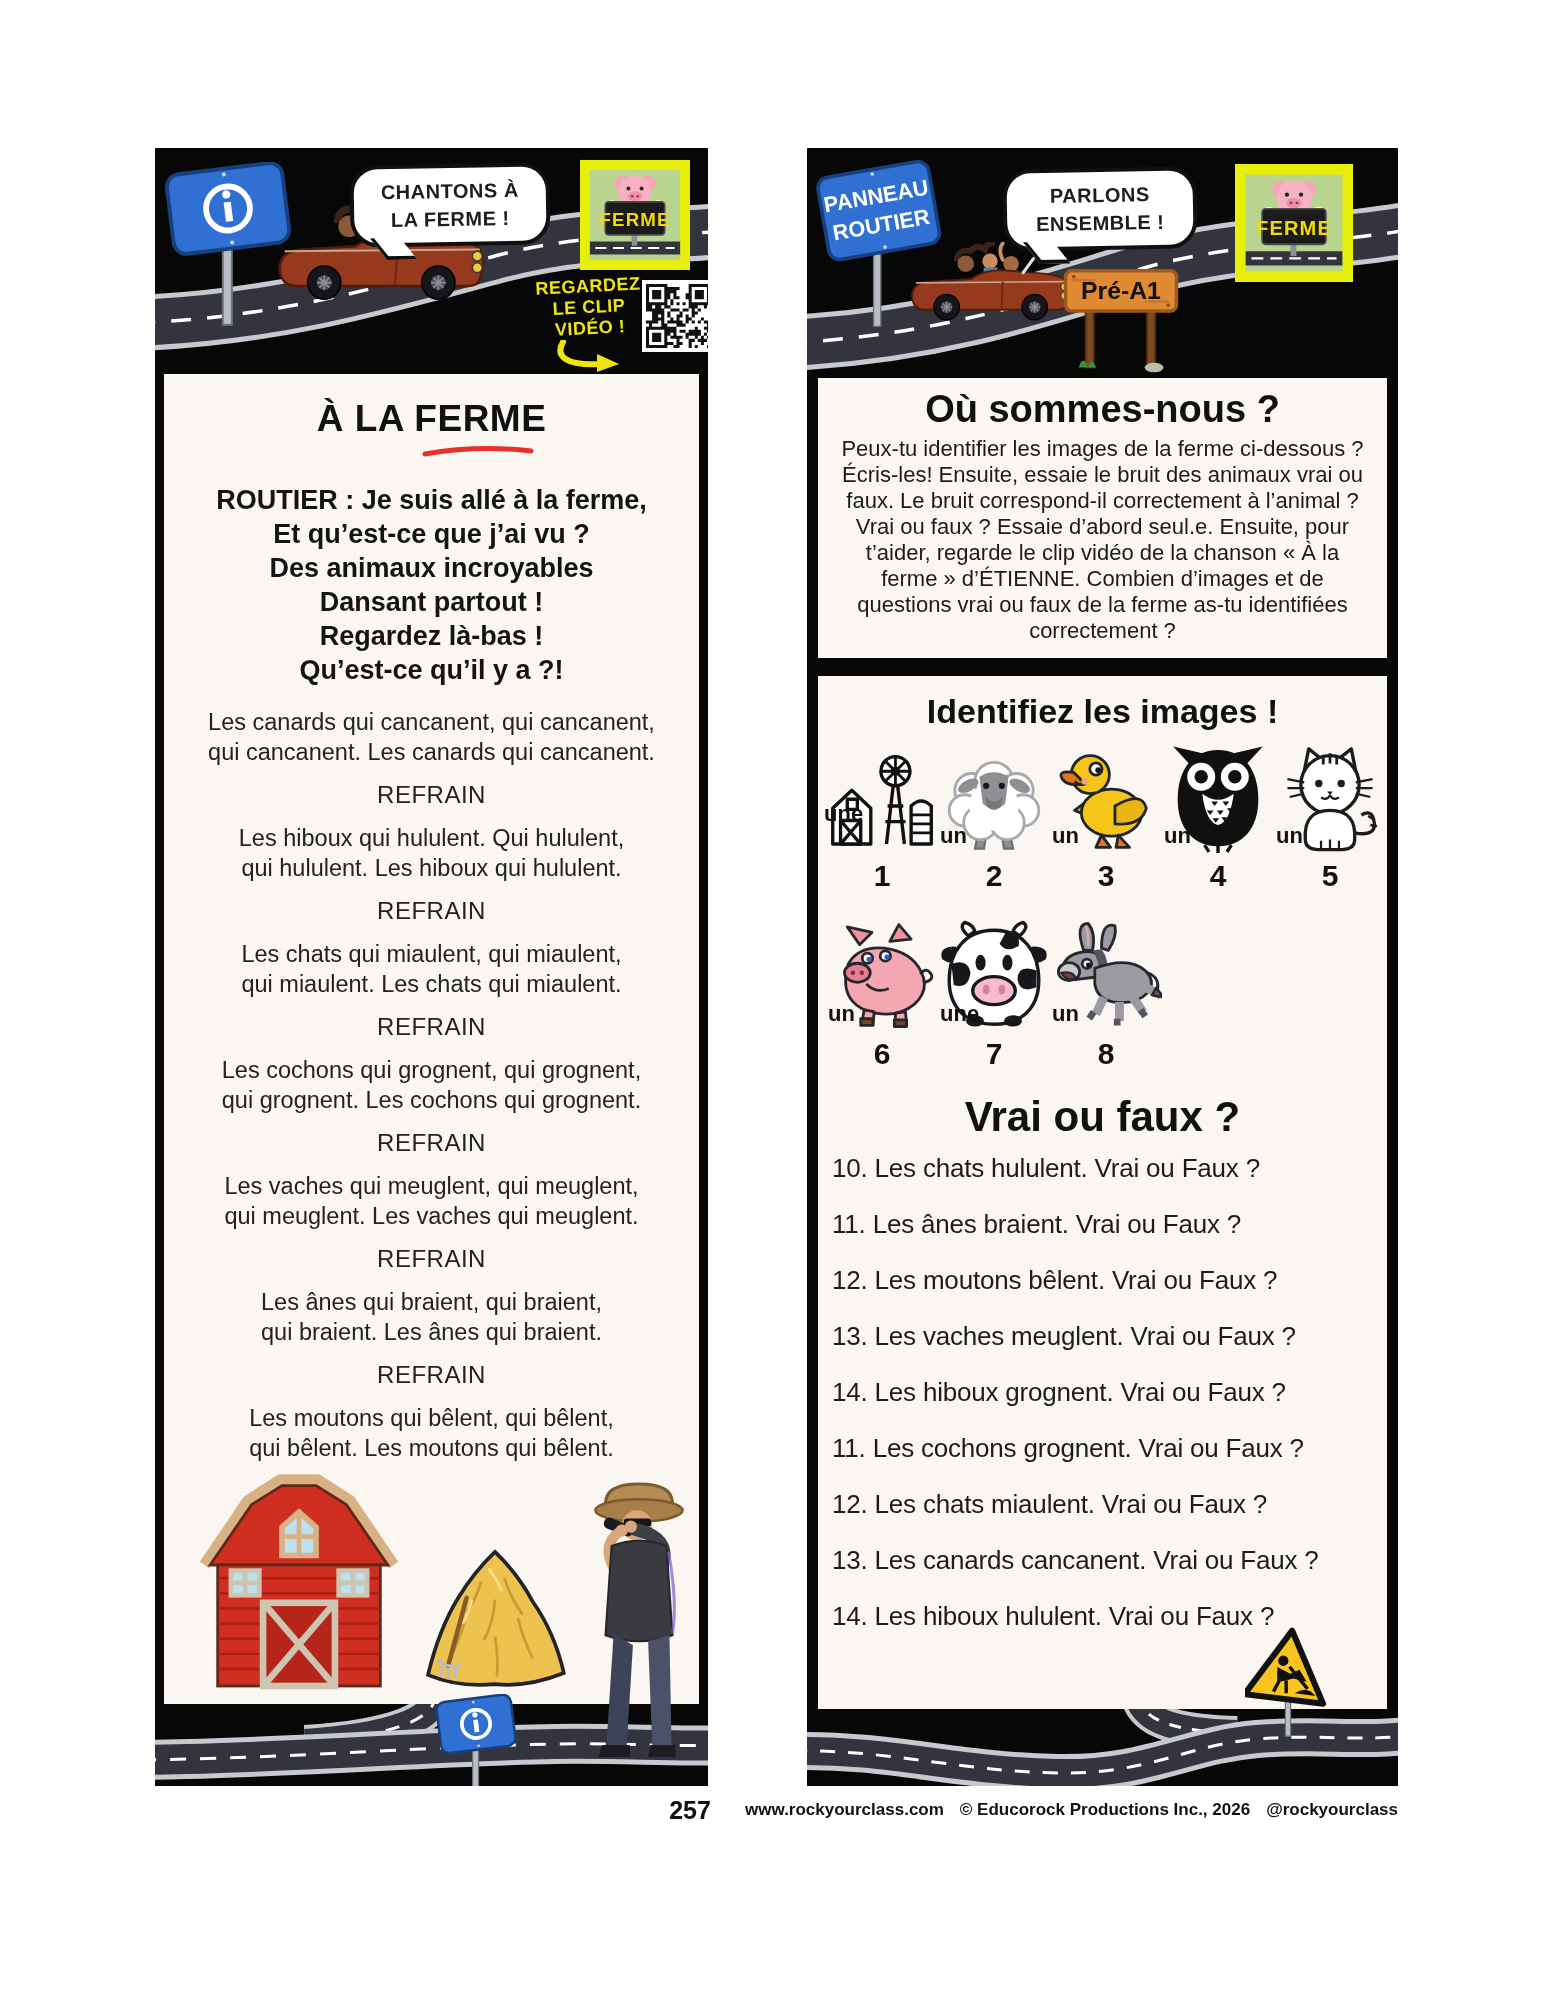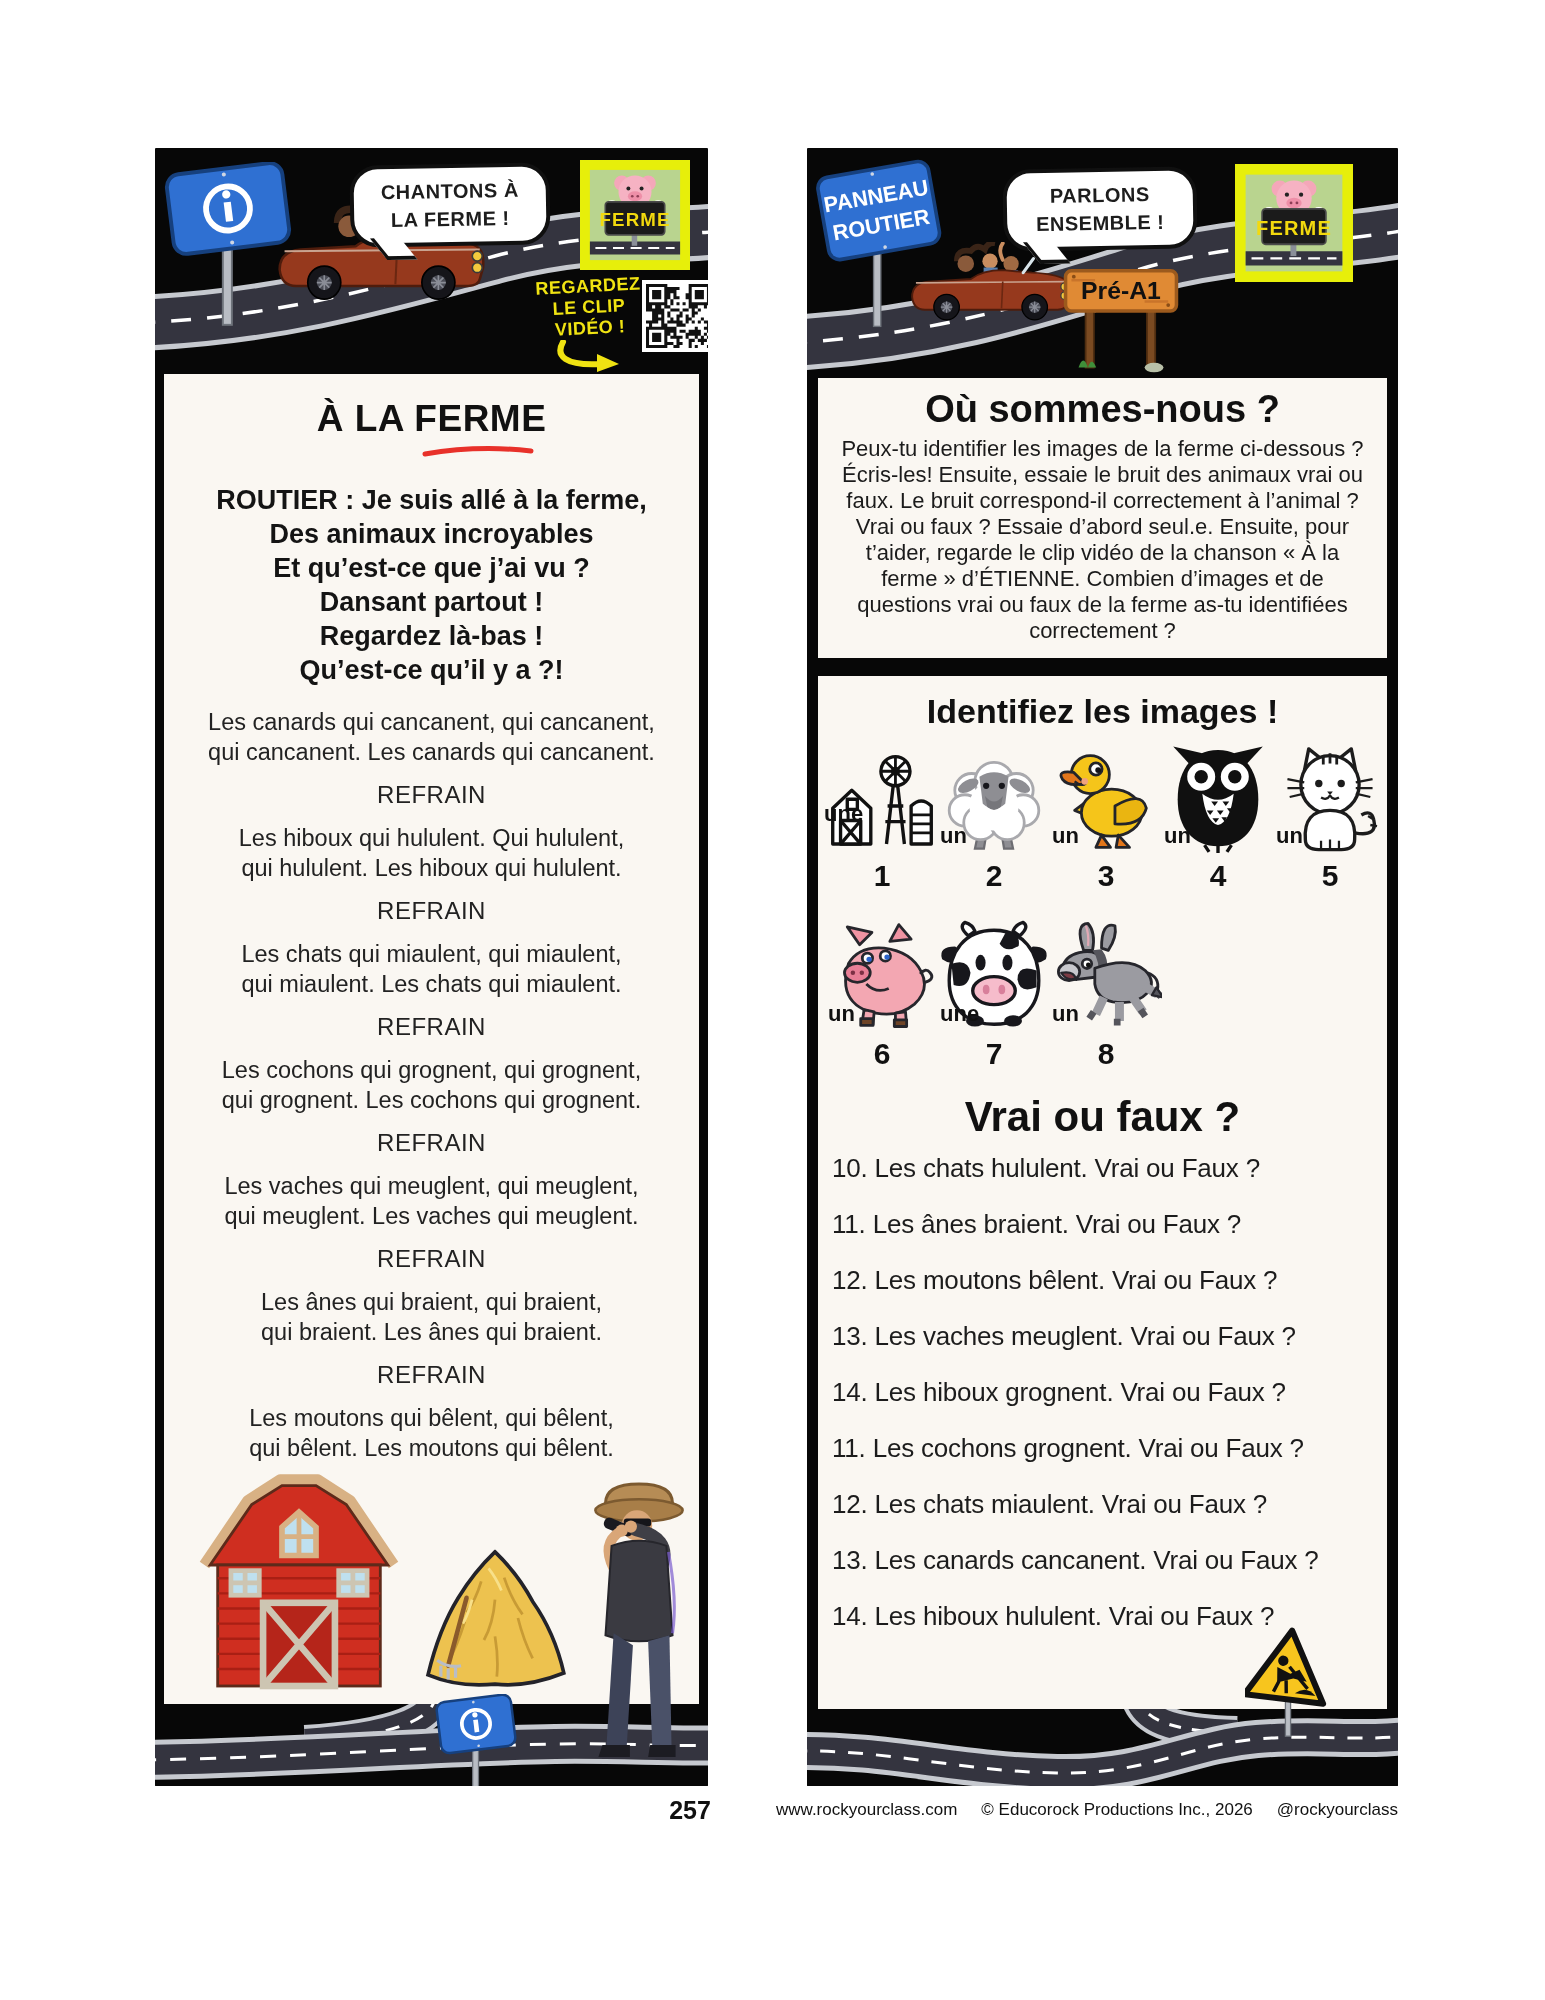--- a/index.html
+++ b/index.html
@@ -48,22 +48,22 @@
   .vrai-title{margin:22px 0 12px;text-align:center;font-size:42px;font-weight:800;color:#111;}
   .q-list{padding:0 14px;text-align:left;}
   .q{font-size:26px;margin-bottom:25px;color:#1c1c1c;letter-spacing:-.2px;}
 
   
   .p-footer{position:absolute;left:0;right:0;bottom:0;background:#070707;overflow:visible;z-index:2;}
   .lf{height:82px;} .rf{height:77px;}
 
   .page-number{position:absolute;left:655px;top:1796px;width:70px;text-align:center;
                font-weight:800;font-size:25px;color:#111;}
-  .credits{position:absolute;left:700px;right:147px;top:1800px;display:flex;gap:24px;
-           justify-content:flex-end;font-size:17px;font-weight:400;color:#111;}
+  .credits{position:absolute;left:700px;right:147px;top:1800px;display:flex;gap:16px;
+           justify-content:flex-end;font-size:17px;font-weight:700;color:#111;}
   svg text{font-family:"Liberation Sans",sans-serif;}
 </style>
 </head>
 <body>
 
 <svg width="0" height="0" style="position:absolute" aria-hidden="true">
 <defs>
   <symbol id="sym-ferme" viewBox="0 0 100 100">
     <rect x="0" y="0" width="100" height="100" fill="#e7ef0a"></rect>
     <rect x="9" y="9" width="82" height="82" fill="#b9d48f"></rect>
@@ -328,22 +328,22 @@
       </div>
     </div>
 
     <div class="l-content">
       <div class="song-title">À LA FERME</div>
       <svg class="swoosh" width="112" height="13" viewBox="0 0 112 13">
         <path d="M3,10 Q56,1 109,7" stroke="#e8312a" stroke-width="5" fill="none" stroke-linecap="round"></path>
       </svg>
       <div class="refrain-block">
           <div class="refrain-line">ROUTIER : Je suis allé à la ferme,</div>
+          <div class="refrain-line">Et qu’est-ce que j’ai vu ?</div>
           <div class="refrain-line">Des animaux incroyables</div>
-          <div class="refrain-line">Et qu’est-ce que j’ai vu ?</div>
           <div class="refrain-line">Dansant partout !</div>
           <div class="refrain-line">Regardez là-bas !</div>
           <div class="refrain-line">Qu’est-ce qu’il y a ?!</div>
         </div>
       <div class="song-lyrics">
           <div class="verse">Les canards qui cancanent, qui cancanent,<br>qui cancanent. Les canards qui cancanent.</div>
           <div class="refrain-mark">REFRAIN</div>
           <div class="verse">Les hiboux qui hululent. Qui hululent,<br>qui hululent. Les hiboux qui hululent.</div>
           <div class="refrain-mark">REFRAIN</div>
           <div class="verse">Les chats qui miaulent, qui miaulent,<br>qui miaulent. Les chats qui miaulent.</div>

